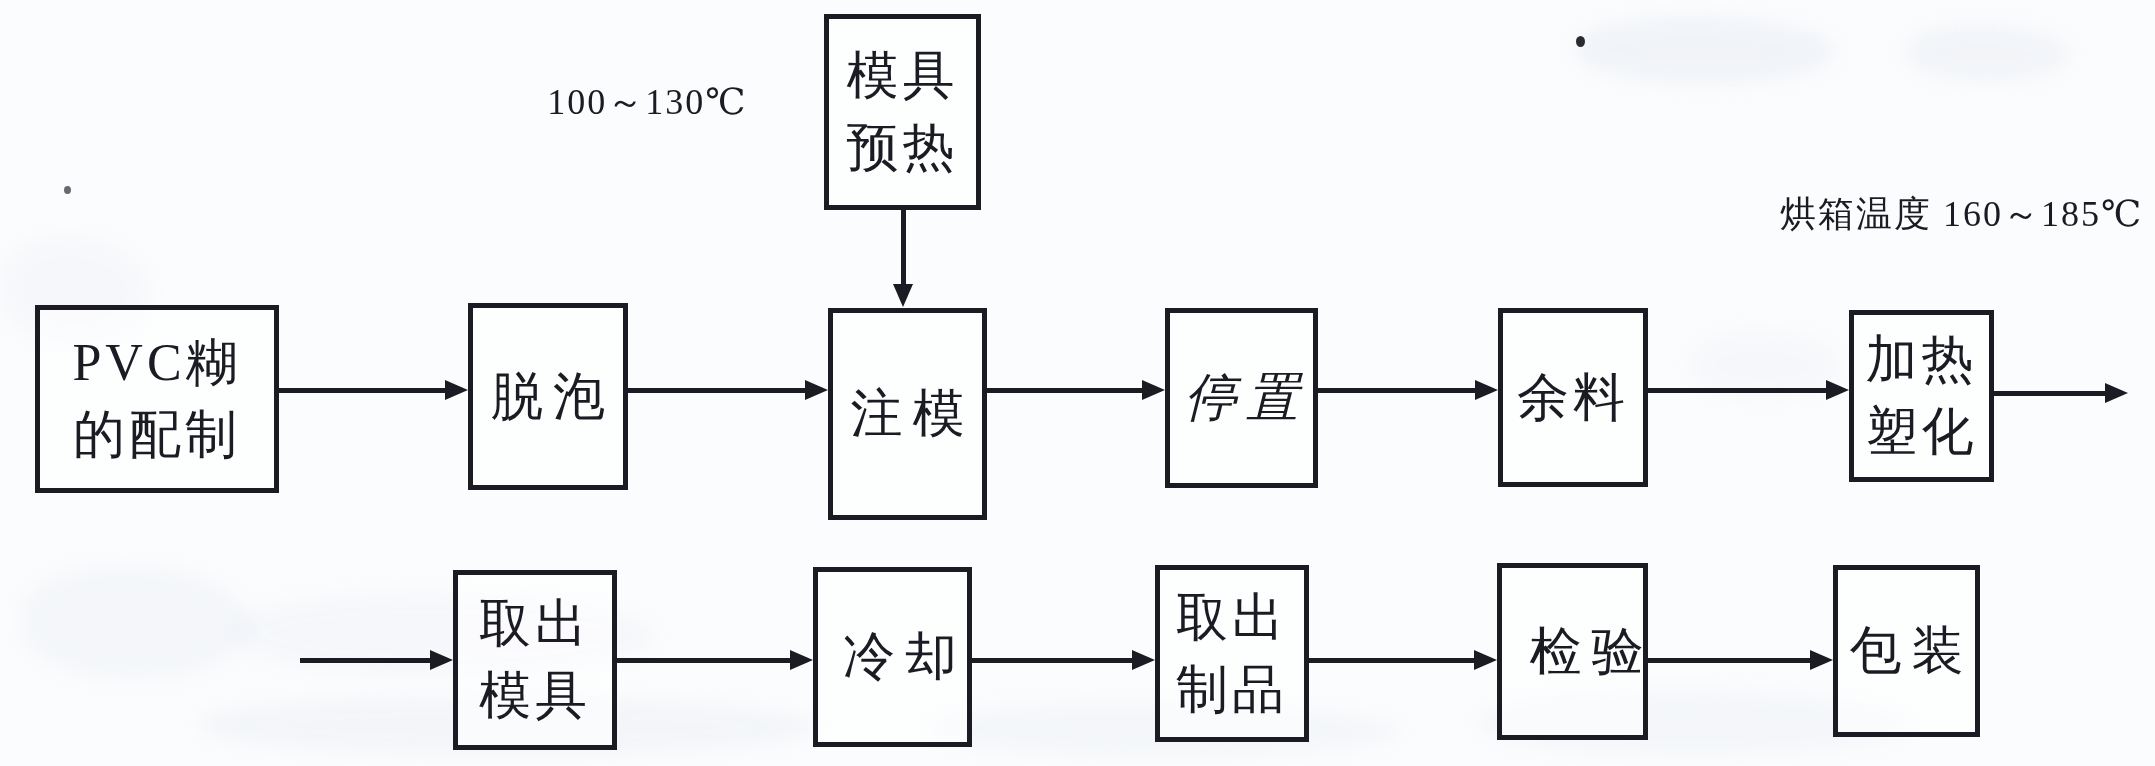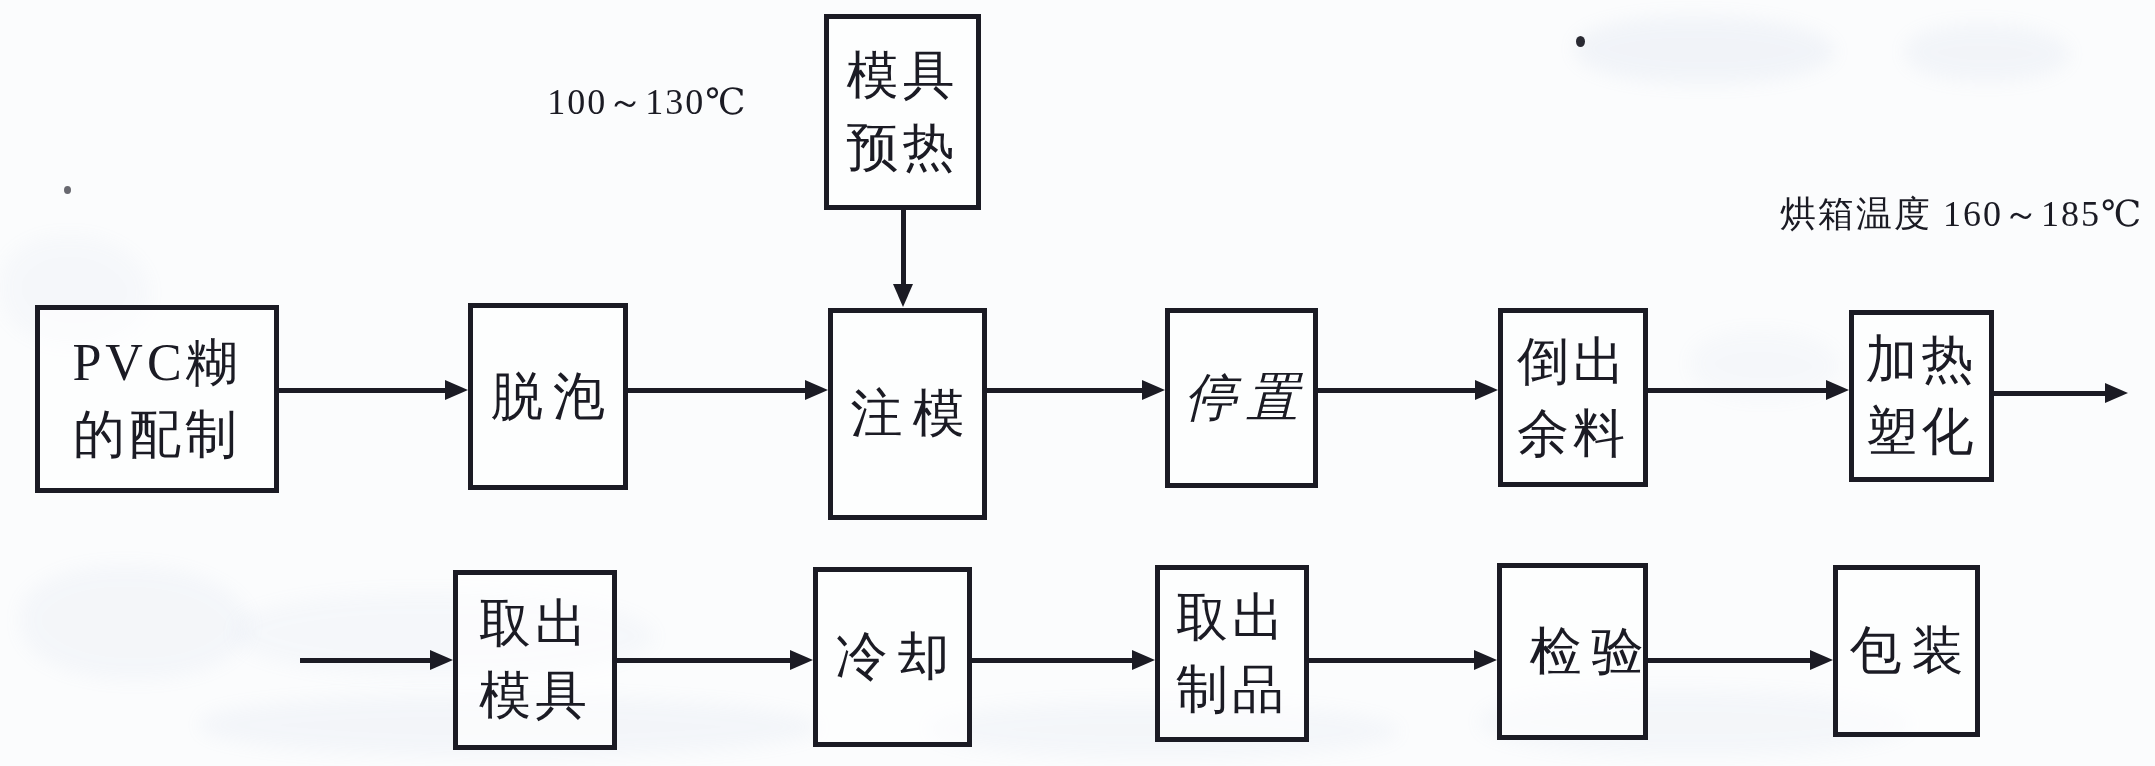--- a/index.html
+++ b/index.html
@@ -123,21 +123,20 @@
   <div class="fbox single" style="left:1165px;top:308px;width:153px;height:180px;font-style:italic;">
     <span class="ln">停置</span>
   </div>
 
   <div class="harrow" style="left:1318px;top:378px;width:180px;">
     <span class="shaft"></span>
       <span class="head"></span>
   </div>
 
   <div class="fbox" style="left:1498px;top:308px;width:150px;height:179px;">
-    <span class="ln">倒出</span>
     <span class="ln">余料</span>
   </div>
 
   <div class="harrow" style="left:1648px;top:378px;width:201px;">
     <span class="shaft"></span>
       <span class="head"></span>
   </div>
 
   <div class="fbox" style="left:1849px;top:310px;width:145px;height:172px;">
     <span class="ln">加热</span>
@@ -157,21 +156,21 @@
   <div class="fbox" style="left:453px;top:570px;width:164px;height:180px;">
     <span class="ln">取出</span>
     <span class="ln">模具</span>
   </div>
 
   <div class="harrow" style="left:617px;top:648px;width:196px;">
     <span class="shaft"></span>
       <span class="head"></span>
   </div>
 
-  <div class="fbox single" style="left:813px;top:567px;width:159px;height:180px;">
+  <div class="fbox single" style="left:813px;top:567px;width:159px;height:180px;align-items:flex-end;">
     <span class="ln">冷却</span>
   </div>
 
   <div class="harrow" style="left:972px;top:648px;width:183px;">
     <span class="shaft"></span>
       <span class="head"></span>
   </div>
 
   <div class="fbox" style="left:1155px;top:565px;width:154px;height:177px;">
     <span class="ln">取出</span>

